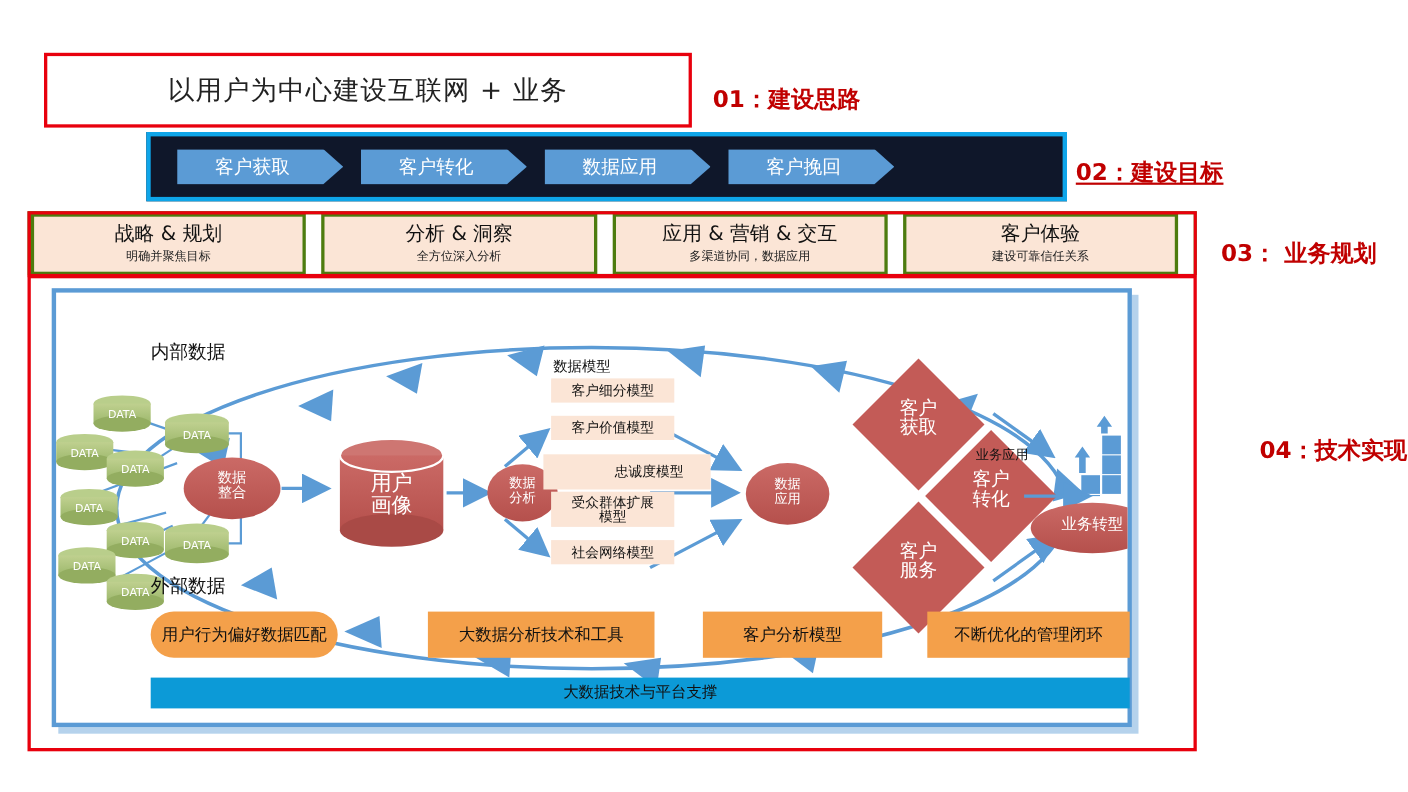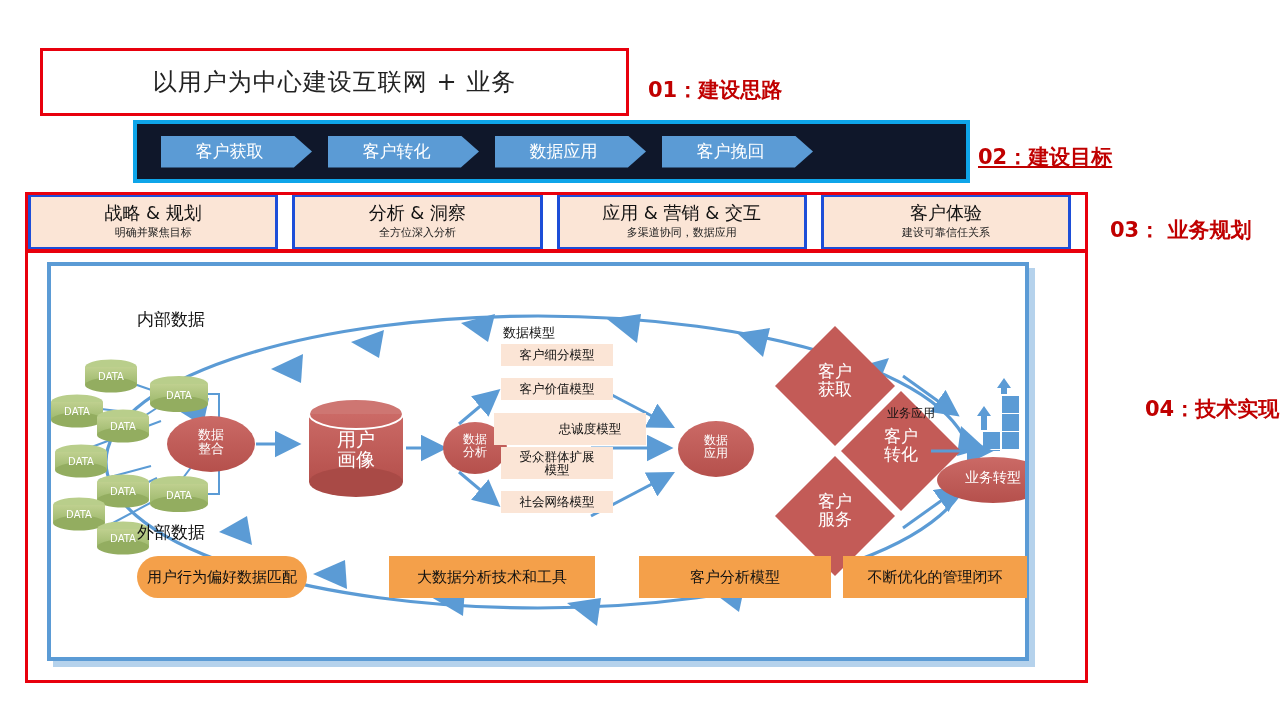--- a/index.html
+++ b/index.html
@@ -21,21 +21,21 @@
   
   #goals-box{left:133px;top:120px;width:829px;height:55px;border:4px solid #0ea5e9;background:#0f172a;}
   #goals-inner{position:absolute;left:0;top:0;width:100%;height:100%;
                display:flex;align-items:center;padding-left:24px;box-sizing:border-box;}
   .chevron{position:relative;height:32px;width:151px;margin-right:16px;
            background:#5B9BD5;display:flex;align-items:center;justify-content:center;
            color:#fff;font-size:17px;clip-path:polygon(0 0,88% 0,100% 50%,88% 100%,0 100%);}
   .chevron span{margin-right:14px;}
 
   
-  #plan-box{left:25px;top:192px;width:1057px;height:54px;border:3px solid #E8000D;background:#1d4ed8;
+  #plan-box{left:25px;top:192px;width:1057px;height:54px;border:3px solid #E8000D;background:#4d7c0f;
             display:flex;align-items:stretch;}
   .plan-cell{flex:1;background:#FBE5D6;margin:2px 3px;display:flex;flex-direction:column;
              align-items:center;justify-content:center;}
   .plan-cell.gap{background:#fff;flex:0 0 14px;margin:0;}
   .plan-t{font-size:18px;color:#111;line-height:1.05;}
   .plan-s{font-size:11px;color:#222;margin-top:2px;}
 
   
   #tech-box{left:25px;top:250px;width:1057px;height:427px;border:3px solid #E8000D;background:#fff;}
   #tech-inner{position:absolute;left:19px;top:9px;width:974px;height:391px;
@@ -307,19 +307,20 @@
 
   <div class="chip" style="left:450px;top:78px;width:112px;height:22px;">客户细分模型</div>
   <div class="chip" style="left:450px;top:112px;width:112px;height:22px;">客户价值模型</div>
   <div class="chip" style="left:443px;top:147px;width:112px;height:32px;padding-left:40px;">忠诚度模型</div>
   <div class="chip" style="left:450px;top:181px;width:112px;height:32px;white-space:pre-line;">受众群体扩展
 模型</div>
   <div class="chip" style="left:450px;top:225px;width:112px;height:22px;">社会网络模型</div>
 
   <div class="obox" style="left:86px;top:290px;width:170px;height:42px;border-radius:21px;">用户行为偏好数据匹配</div>
   <div class="obox" style="left:338px;top:290px;width:206px;height:42px;">大数据分析技术和工具</div>
-  <div class="obox" style="left:588px;top:290px;width:192px;height:42px;">客户分析模型</div>
+  <div class="obox" style="left:588px;top:290px;width:163px;height:42px;">客户分析模型</div>
   <div class="obox" style="left:792px;top:290px;width:184px;height:42px;">不断优化的管理闭环</div>
 
+  <div id="blue-bar">大数据技术与平台支撑</div>
 
  </div>
 </div>
 <div class="abs side-label" id="label-04">04：技术实现</div>
 
 </body></html>

